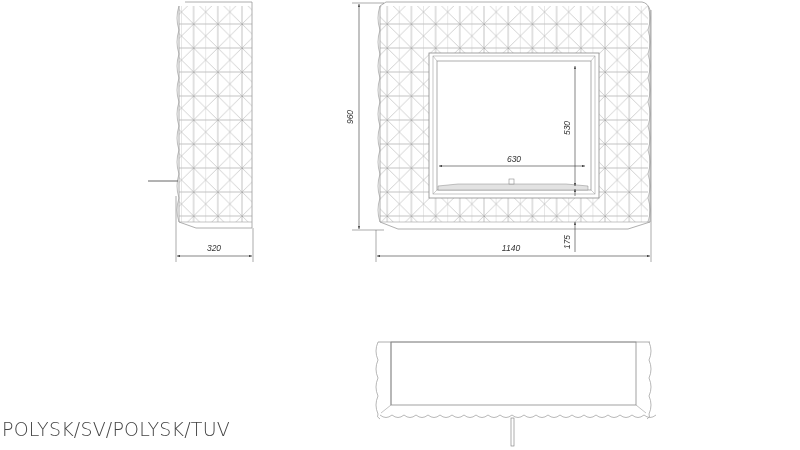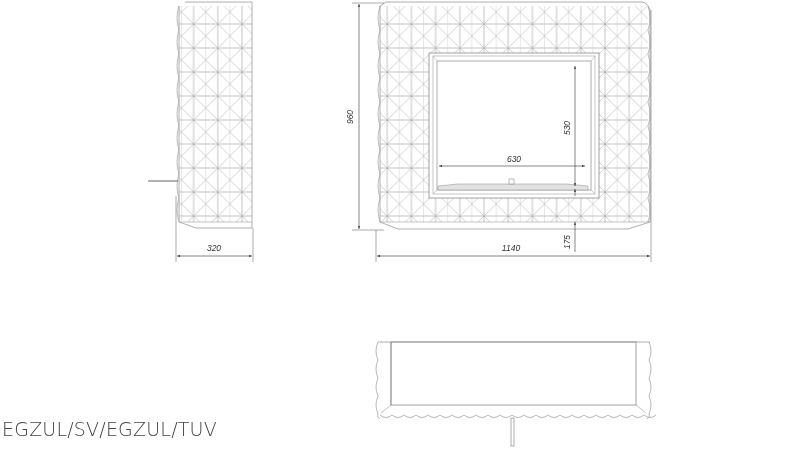--- a/index.html
+++ b/index.html
@@ -107,13 +107,13 @@
     <line x1="391" y1="342" x2="391" y2="405" stroke="#8a8a8a" stroke-width="0.7"></line>
 
     <path d="M378,342 q-4,9 0,18 q-4,9 0,18 q-4,9 0,18 q-4,9 0,18 q-2,3 2,5" fill="none" stroke="#9a9a9a" stroke-width="0.7"></path>
     <path d="M649,342 q4,9 0,18 q4,9 0,18 q4,9 0,18 q4,9 0,18 q2,3 -2,5" fill="none" stroke="#9a9a9a" stroke-width="0.7"></path>
     <path d="M380,415 q6,5 12,0 q6,5 12,0 q6,5 12,0 q6,5 12,0 q6,5 12,0 q6,5 12,0 q6,5 12,0 q6,5 12,0 q6,5 12,0 q6,5 12,0 q6,5 12,0 q6,5 12,0 q6,5 12,0 q6,5 12,0 q6,5 12,0 q6,5 12,0 q6,5 12,0 q6,5 12,0 q6,5 12,0 q6,5 12,0 q6,5 12,0 q6,5 12,0 q6,5 12,0" fill="none" stroke="#9a9a9a" stroke-width="0.7"></path>
 
     <rect x="511" y="418" width="3" height="28" fill="#fff" stroke="#777" stroke-width="0.6"></rect>
   </g>
 </svg>
 
-<div class="caption">EGZUL/SV/EGZUL/TUV</div>
+<div class="caption">POLYSK/SV/POLYSK/TUV</div>
 
 </body></html>

